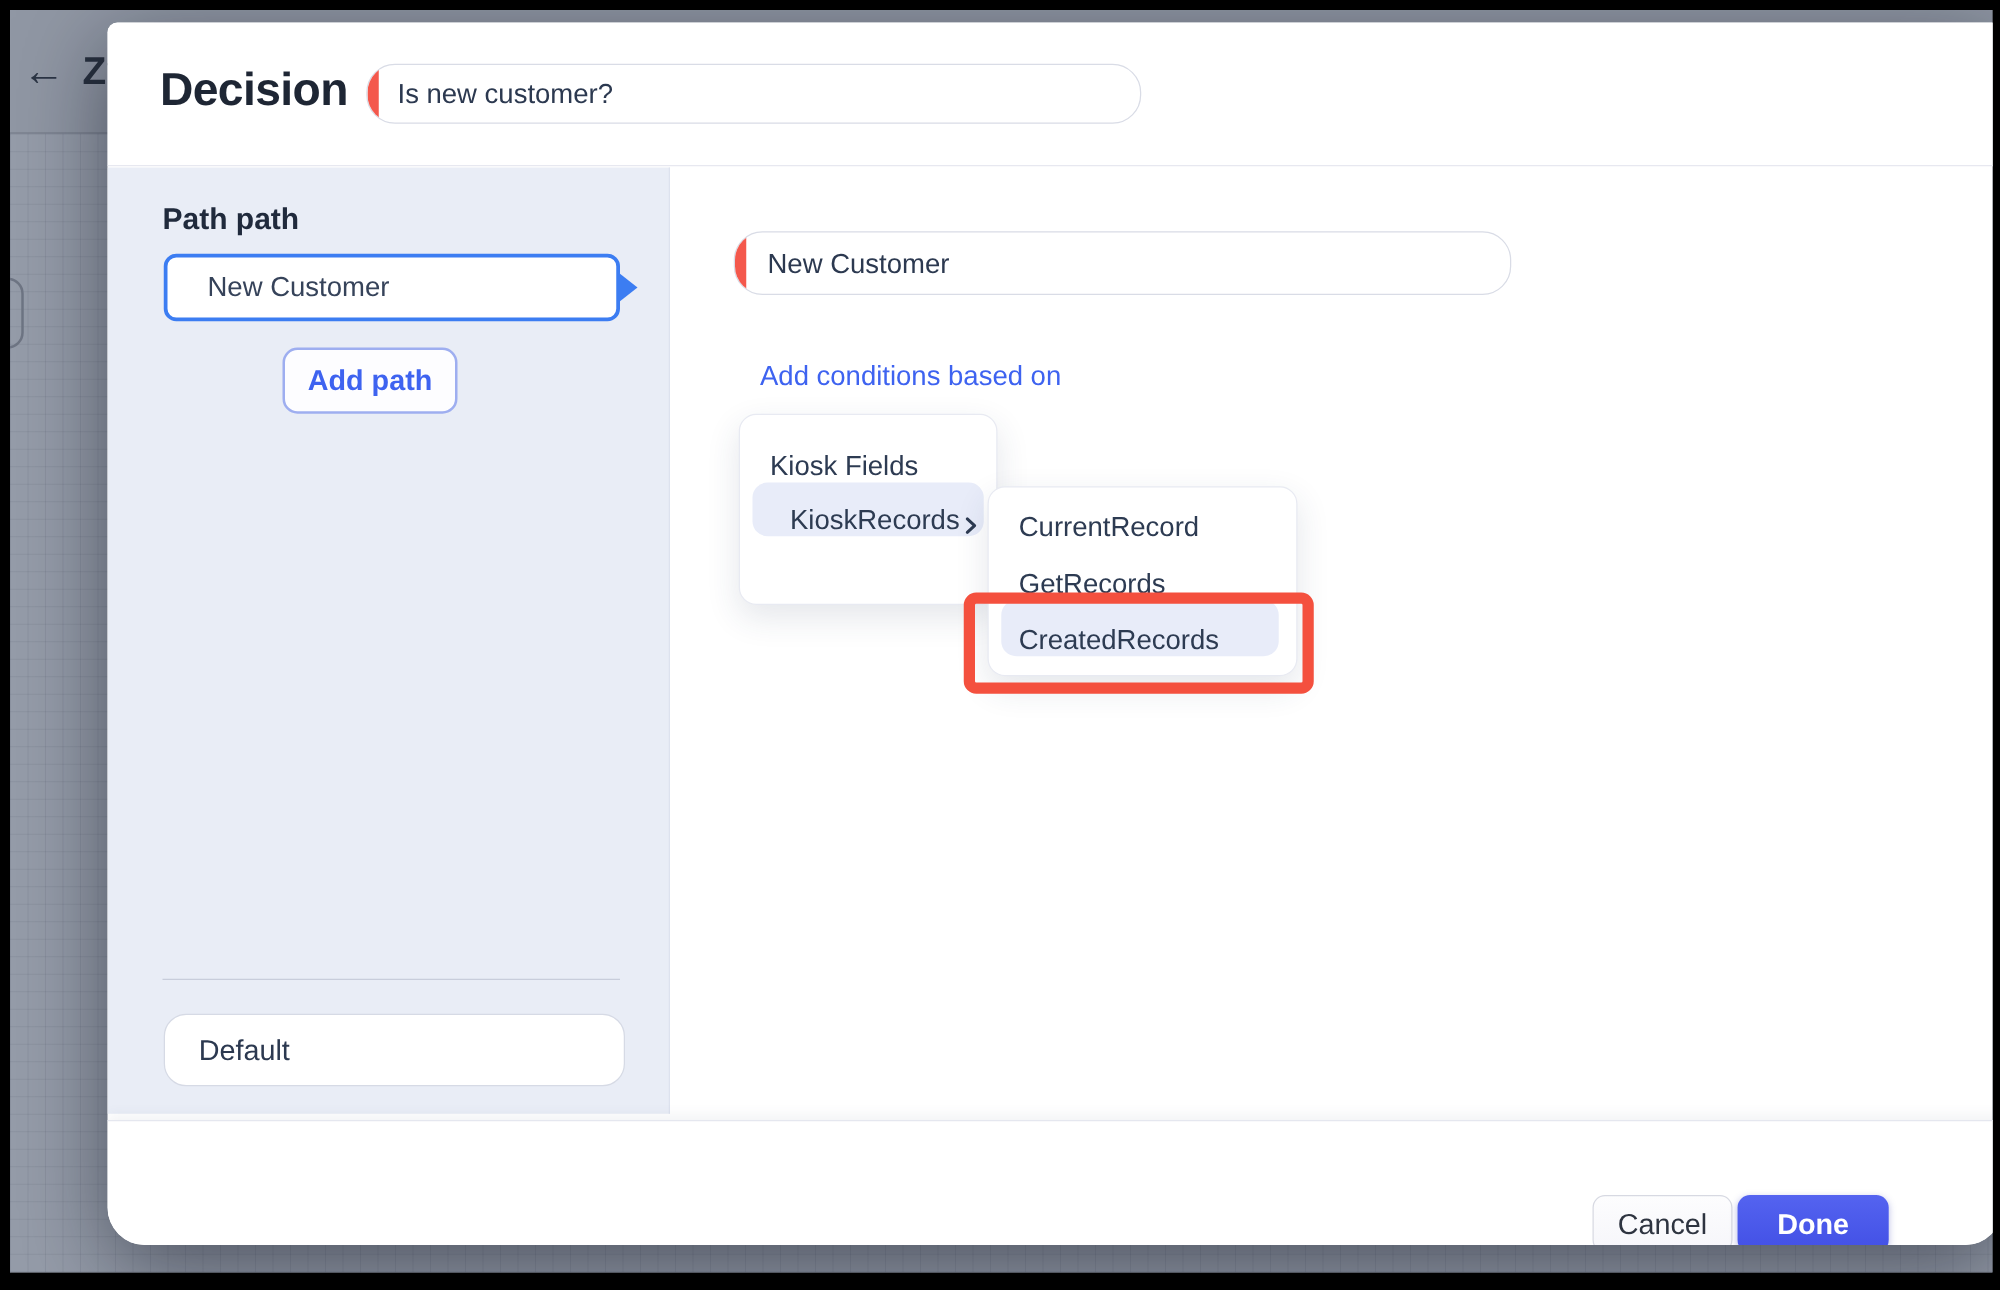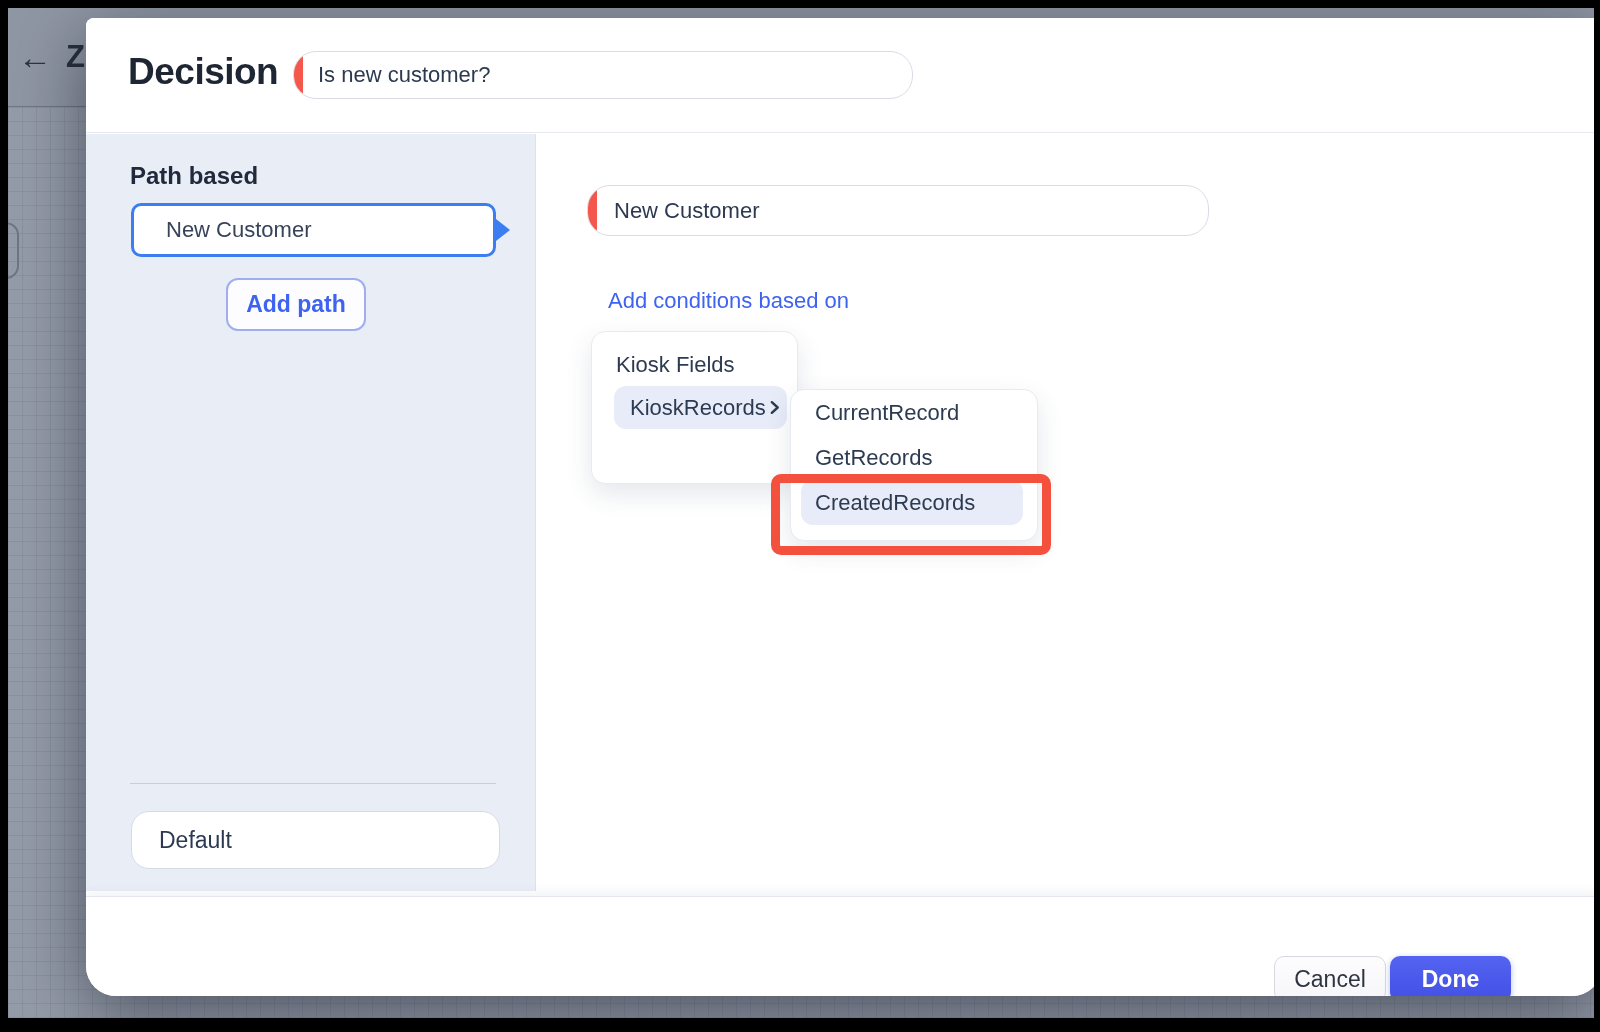--- a/index.html
+++ b/index.html
@@ -103,27 +103,27 @@
     position:absolute;left:522px;top:270px;
     font-size:22px;font-weight:400;color:var(--link-blue);cursor:pointer;
   }
   .menu-card{
     position:absolute;background:#fff;border:1px solid #E8EAF2;border-radius:14px;
     box-shadow:0 10px 26px rgba(45,55,90,.12);
   }
   .menu-1{left:505px;top:313px;width:207px;height:153px;padding-top:11px;z-index:1;}
   .menu-2{left:704px;top:371px;width:248px;height:152px;z-index:2;}
   .menu-row{
-    height:43px;display:flex;align-items:center;
+    height:43px;display:flex;align-items:flex-end;
     padding-left:24px;font-size:22px;color:#2D3B52;cursor:pointer;
   }
   .menu-2 .menu-row{height:45px;}
   .menu-row.hl{
     background:var(--pill-bg);border-radius:12px;
-    margin:0 10px 0 22px;padding-left:16px;
+    margin:0 10px 0 10px;padding-left:30px;
   }
   .menu-2 .menu-row.hl{margin:0 14px 0 10px;padding-left:14px;}
   .chev{margin-left:auto;margin-right:10px;display:flex;align-items:center;}
   .annotation-box{
     position:absolute;left:685px;top:456px;width:280px;height:81px;
     border:9px solid var(--annotation-red);border-radius:10px;
     z-index:3;pointer-events:none;
   }
   
   .modal-footer{
@@ -164,21 +164,21 @@
 
     <div class="modal-header">
       <div class="modal-title">Decision</div>
       <div class="text-input decision-name">
         <span class="accent-bar"></span>
         <span class="value">Is new customer?</span>
       </div>
     </div>
 
     <div class="path-panel">
-      <div class="panel-heading">Path based</div>
+      <div class="panel-heading">Path path</div>
       <div class="path-item">
         <span>New Customer</span>
         <span class="path-arrow"></span>
       </div>
       <button class="add-path-btn">Add path</button>
       <div class="panel-divider"></div>
       <div class="default-item">Default</div>
     </div>
 
     <div class="text-input path-name">

